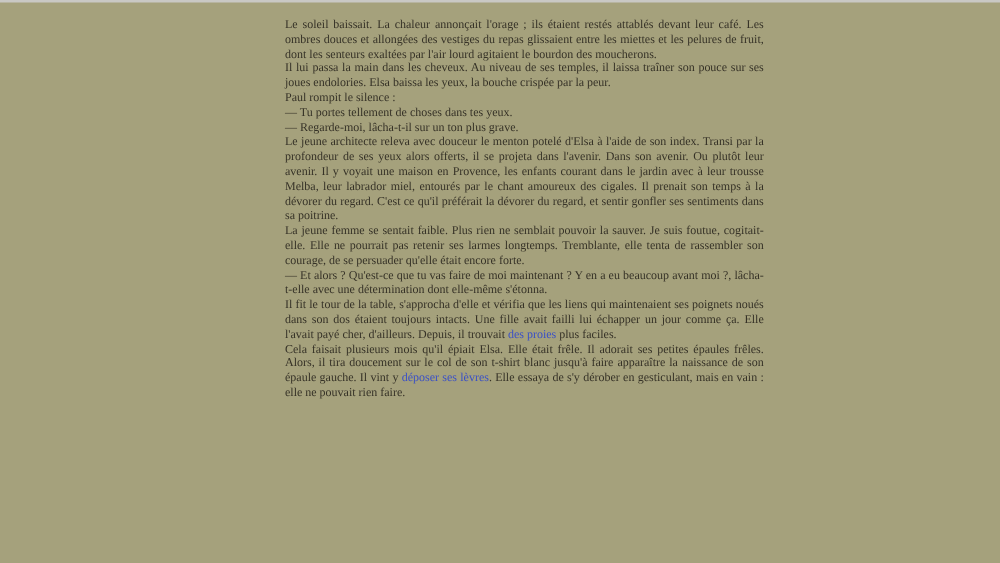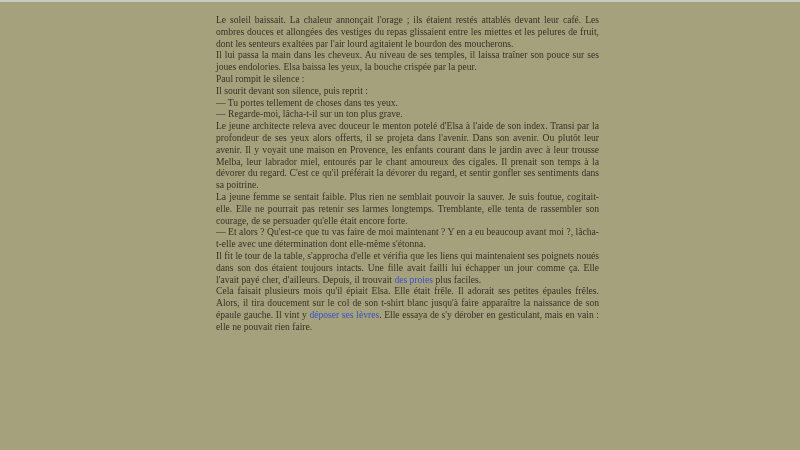--- a/index.html
+++ b/index.html
@@ -16,21 +16,21 @@
   .top-strip {
     position: absolute;
     top: 0;
     left: 0;
     width: 800px;
     height: 2px;
     background: var(--strip, #c9c8c4);
   }
   .text-page {
     position: absolute;
-    left: 216px;
+    left: 228px;
     top: 14px;
     width: 383px;
     font-family: "Liberation Serif", "DejaVu Serif", serif;
     font-size: 9.6px;
     line-height: 11.8px;
     color: var(--text, #363227);
     text-align: justify;
   }
   .para {
     margin: 0;
@@ -43,21 +43,20 @@
   }
 </style>
 </head>
 <body>
 
 <div class="top-strip"></div>
 <main class="text-page">
     <p class="para"><span>Le soleil baissait. La chaleur annonçait l'orage ; ils étaient restés attablés devant leur café. Les ombres douces et allongées des vestiges du repas glissaient entre les miettes et les pelures de fruit, dont les senteurs exaltées par l'air lourd agitaient le bourdon des moucherons.</span></p>
     <p class="para"><span>Il lui passa la main dans les cheveux. Au niveau de ses temples, il laissa traîner son pouce sur ses joues endolories. Elsa baissa les yeux, la bouche crispée par la peur.</span></p>
     <p class="para"><span>Paul rompit le silence :</span></p>
-    <p class="para"><span>Il sourit devant son silence, puis reprit :</span></p>
     <p class="para"><span>— Tu portes tellement de choses dans tes yeux.</span></p>
     <p class="para"><span>— Regarde-moi, lâcha-t-il sur un ton plus grave.</span></p>
     <p class="para"><span>Le jeune architecte releva avec douceur le menton potelé d'Elsa à l'aide de son index. Transi par la profondeur de ses yeux alors offerts, il se projeta dans l'avenir. Dans son avenir. Ou plutôt leur avenir. Il y voyait une maison en Provence, les enfants courant dans le jardin avec à leur trousse Melba, leur labrador miel, entourés par le chant amoureux des cigales. Il prenait son temps à la dévorer du regard. C'est ce qu'il préférait la dévorer du regard, et sentir gonfler ses sentiments dans sa poitrine.</span></p>
     <p class="para"><span>La jeune femme se sentait faible. Plus rien ne semblait pouvoir la sauver. Je suis foutue, cogitait-elle. Elle ne pourrait pas retenir ses larmes longtemps. Tremblante, elle tenta de rassembler son courage, de se persuader qu'elle était encore forte.</span></p>
     <p class="para"><span>— Et alors ? Qu'est-ce que tu vas faire de moi maintenant ? Y en a eu beaucoup avant moi ?, lâcha-t-elle avec une détermination dont elle-même s'étonna.</span></p>
     <p class="para"><span>Il fit le tour de la table, s'approcha d'elle et vérifia que les liens qui maintenaient ses poignets noués dans son dos étaient toujours intacts. Une fille avait failli lui échapper un jour comme ça. Elle l'avait payé cher, d'ailleurs. Depuis, il trouvait </span><a class="link" href="#">des proies</a><span> plus faciles.</span></p>
     <p class="para"><span>Cela faisait plusieurs mois qu'il épiait Elsa. Elle était frêle. Il adorait ses petites épaules frêles. Alors, il tira doucement sur le col de son t-shirt blanc jusqu'à faire apparaître la naissance de son épaule gauche. Il vint y </span><a class="link" href="#">déposer ses lèvres</a><span>. Elle essaya de s'y dérober en gesticulant, mais en vain : elle ne pouvait rien faire.</span></p>
   </main>
 
 </body></html>

